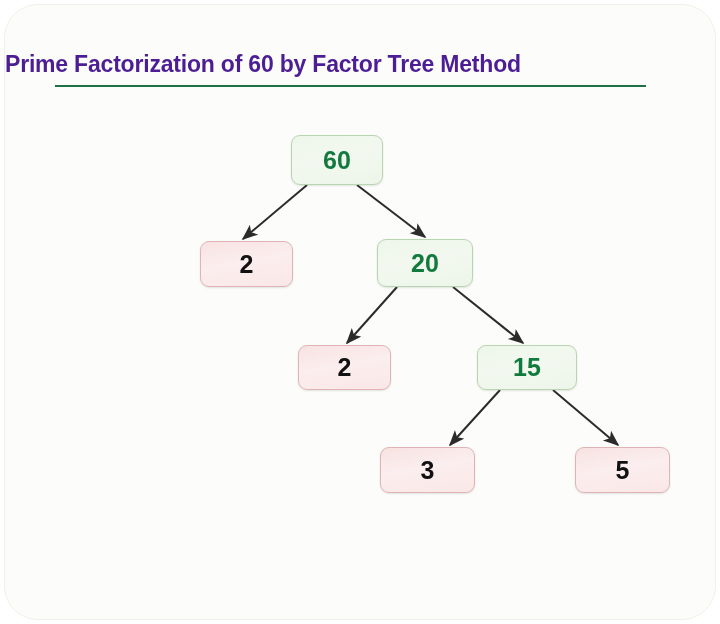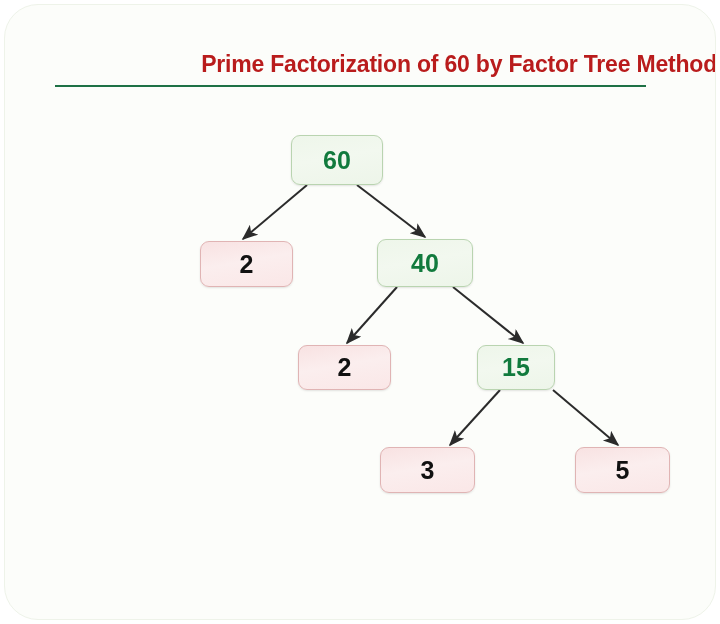--- a/index.html
+++ b/index.html
@@ -26,24 +26,24 @@
     border-radius: 34px;
     overflow: hidden;
   }
 
   
   #title {
     position: absolute;
     left: 0;
     top: 46px;
     width: 712px;
-    text-align: right;
+    text-align: left;
     font-size: 23px;
     font-weight: bold;
-    color: #b91c1c;
+    color: #4c1d95;
     letter-spacing: -0.2px;
     white-space: nowrap;
   }
   #title-underline {
     position: absolute;
     left: 50px;
     top: 80px;
     width: 591px;
     height: 2px;
     background: #1e7145;
@@ -123,22 +123,22 @@
           <line x1="352" y1="180" x2="420" y2="232" stroke="#2b2b2b" stroke-width="2" marker-end="url(#ah)"></line>
           <line x1="392" y1="282" x2="342" y2="338" stroke="#2b2b2b" stroke-width="2" marker-end="url(#ah)"></line>
           <line x1="448" y1="282" x2="518" y2="338" stroke="#2b2b2b" stroke-width="2" marker-end="url(#ah)"></line>
           <line x1="495" y1="385" x2="445" y2="440" stroke="#2b2b2b" stroke-width="2" marker-end="url(#ah)"></line>
           <line x1="548" y1="385" x2="613" y2="440" stroke="#2b2b2b" stroke-width="2" marker-end="url(#ah)"></line>
         </g>
     </svg>
     <div id="node-layer">
         <div class="node composite" style="left: 286px; top: 130px; width: 92px; height: 50px;">60</div>
         <div class="node prime" style="left: 195px; top: 236px; width: 93px; height: 46px;">2</div>
-        <div class="node composite" style="left: 372px; top: 234px; width: 96px; height: 48px;">40</div>
+        <div class="node composite" style="left: 372px; top: 234px; width: 96px; height: 48px;">20</div>
         <div class="node prime" style="left: 293px; top: 340px; width: 93px; height: 45px;">2</div>
-        <div class="node composite" style="left: 472px; top: 340px; width: 78px; height: 45px;">15</div>
+        <div class="node composite" style="left: 472px; top: 340px; width: 100px; height: 45px;">15</div>
         <div class="node prime" style="left: 375px; top: 442px; width: 95px; height: 46px;">3</div>
         <div class="node prime" style="left: 570px; top: 442px; width: 95px; height: 46px;">5</div>
       </div>
   </div>
 
 
 </div>
 
 </body></html>

